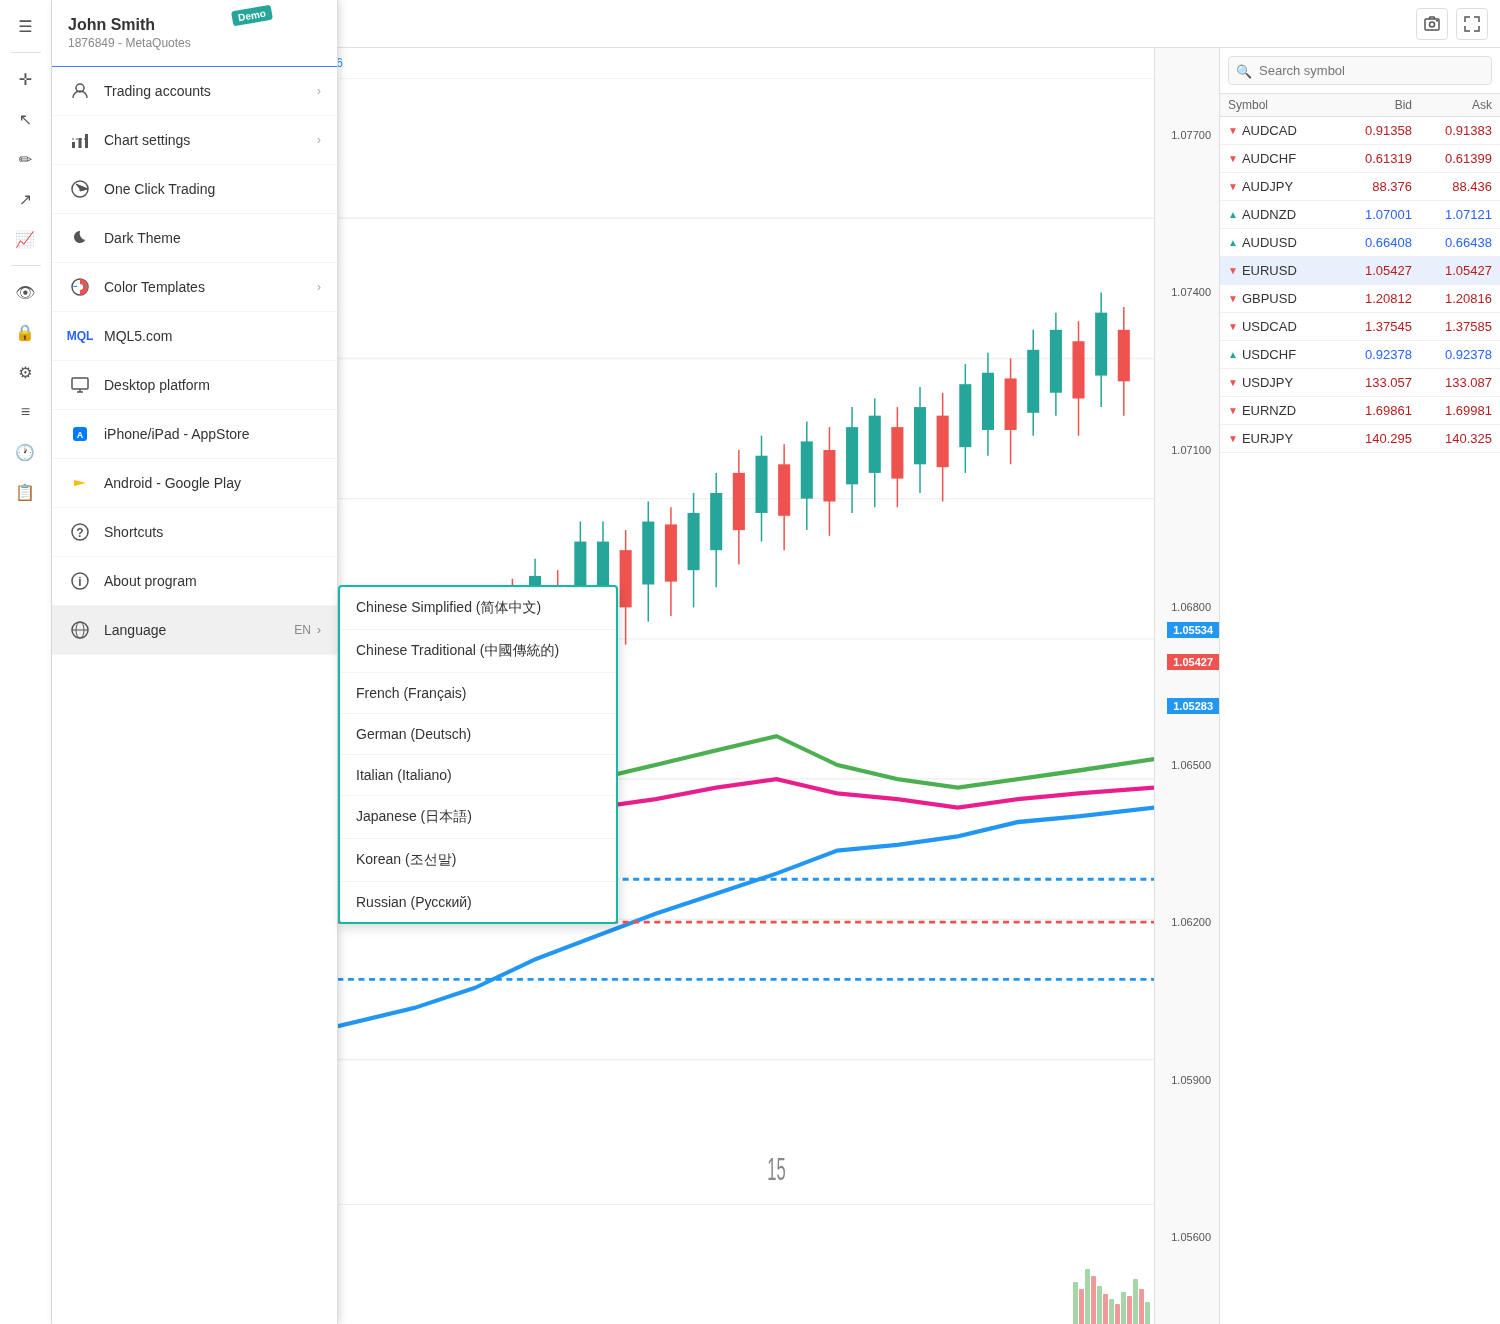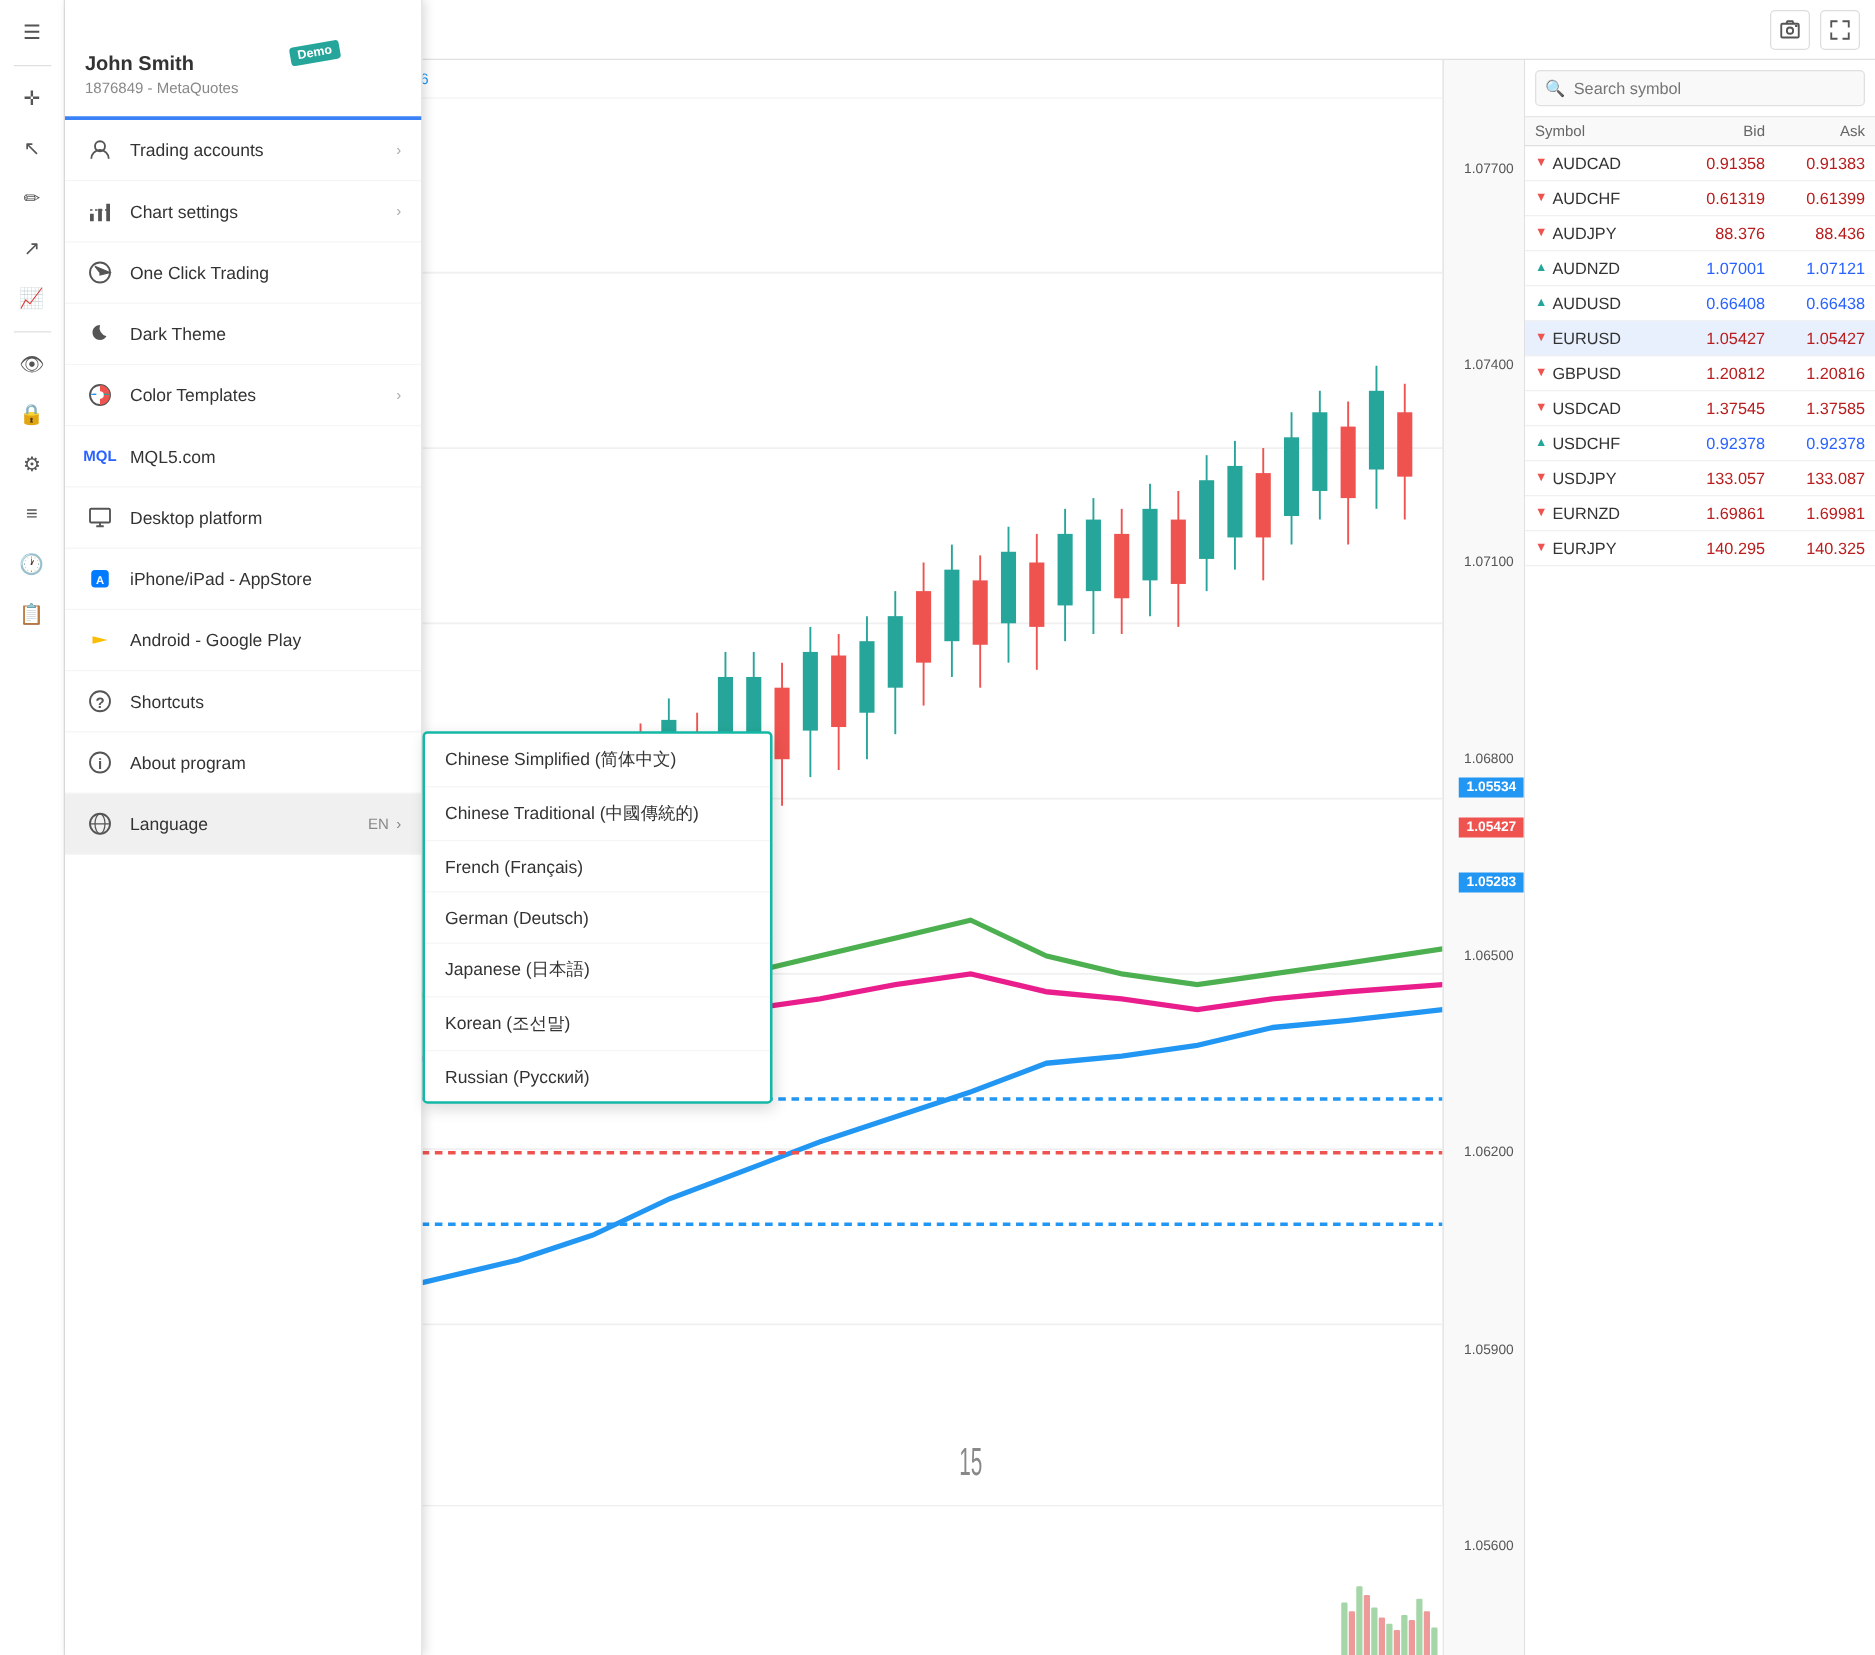--- a/index.html
+++ b/index.html
@@ -39,21 +39,21 @@
     .watchlist-row.selected { background: #e8f0fe; }
     .symbol-cell { display: flex; align-items: center; gap: 4px; font-weight: 500; color: #333; }
     .arrow-up { color: #26a69a; font-size: 10px; }
     .arrow-down { color: #ef5350; font-size: 10px; }
     .bid-cell { text-align: right; color: #2962ff; font-weight: 500; }
     .ask-cell { text-align: right; color: #2962ff; font-weight: 500; }
     .bid-cell.red, .ask-cell.red { color: #b91c1c; }
 
     
     .menu-overlay { position: absolute; left: 52px; top: 0; width: 286px; background: #fff; border-right: 1px solid #ddd; box-shadow: 2px 0 8px rgba(0,0,0,0.15); z-index: 100; height: 100%; display: flex; flex-direction: column; }
-    .menu-user { padding: 16px; border-bottom: 3px solid #3b82f6; margin-top: 27px; }
+    .menu-user { padding: 16px; border-bottom: 1px solid #3b82f6; }
     .menu-user-name { font-size: 16px; font-weight: 600; color: #333; }
     .menu-user-sub { font-size: 12px; color: #888; margin-top: 2px; }
     .demo-badge { background: #26a69a; color: #fff; font-size: 10px; font-weight: 700; padding: 2px 6px; border-radius: 3px; position: absolute; top: 8px; left: 180px; transform: rotate(-10deg); }
     .menu-items { flex: 1; overflow-y: auto; }
     .menu-item { display: flex; align-items: center; padding: 12px 16px; cursor: pointer; color: #333; font-size: 14px; border-bottom: 1px solid #f5f5f5; }
     .menu-item .menu-icon { width: 24px; height: 24px; margin-right: 12px; display: flex; align-items: center; justify-content: center; font-size: 16px; flex-shrink: 0; }
     .menu-item .menu-label { flex: 1; }
     .menu-item .menu-arrow { color: #aaa; font-size: 12px; }
     .menu-item .menu-right { display: flex; align-items: center; gap: 6px; color: #888; font-size: 12px; }
     .menu-item.language-item { background: #f0f0f0; }
@@ -617,20 +617,23 @@
   <div class="lang-item">
     <span>Chinese Traditional (中國傳統的)</span>
   </div>
   <div class="lang-item">
     <span>French (Français)</span>
   </div>
   <div class="lang-item">
     <span>German (Deutsch)</span>
   </div>
   <div class="lang-item">
+    <span>Italian (Italiano)</span>
+  </div>
+  <div class="lang-item">
     <span>Japanese (日本語)</span>
   </div>
   <div class="lang-item">
     <span>Korean (조선말)</span>
   </div>
   <div class="lang-item">
     <span>Russian (Русский)</span>
   </div>
 </div>
 

